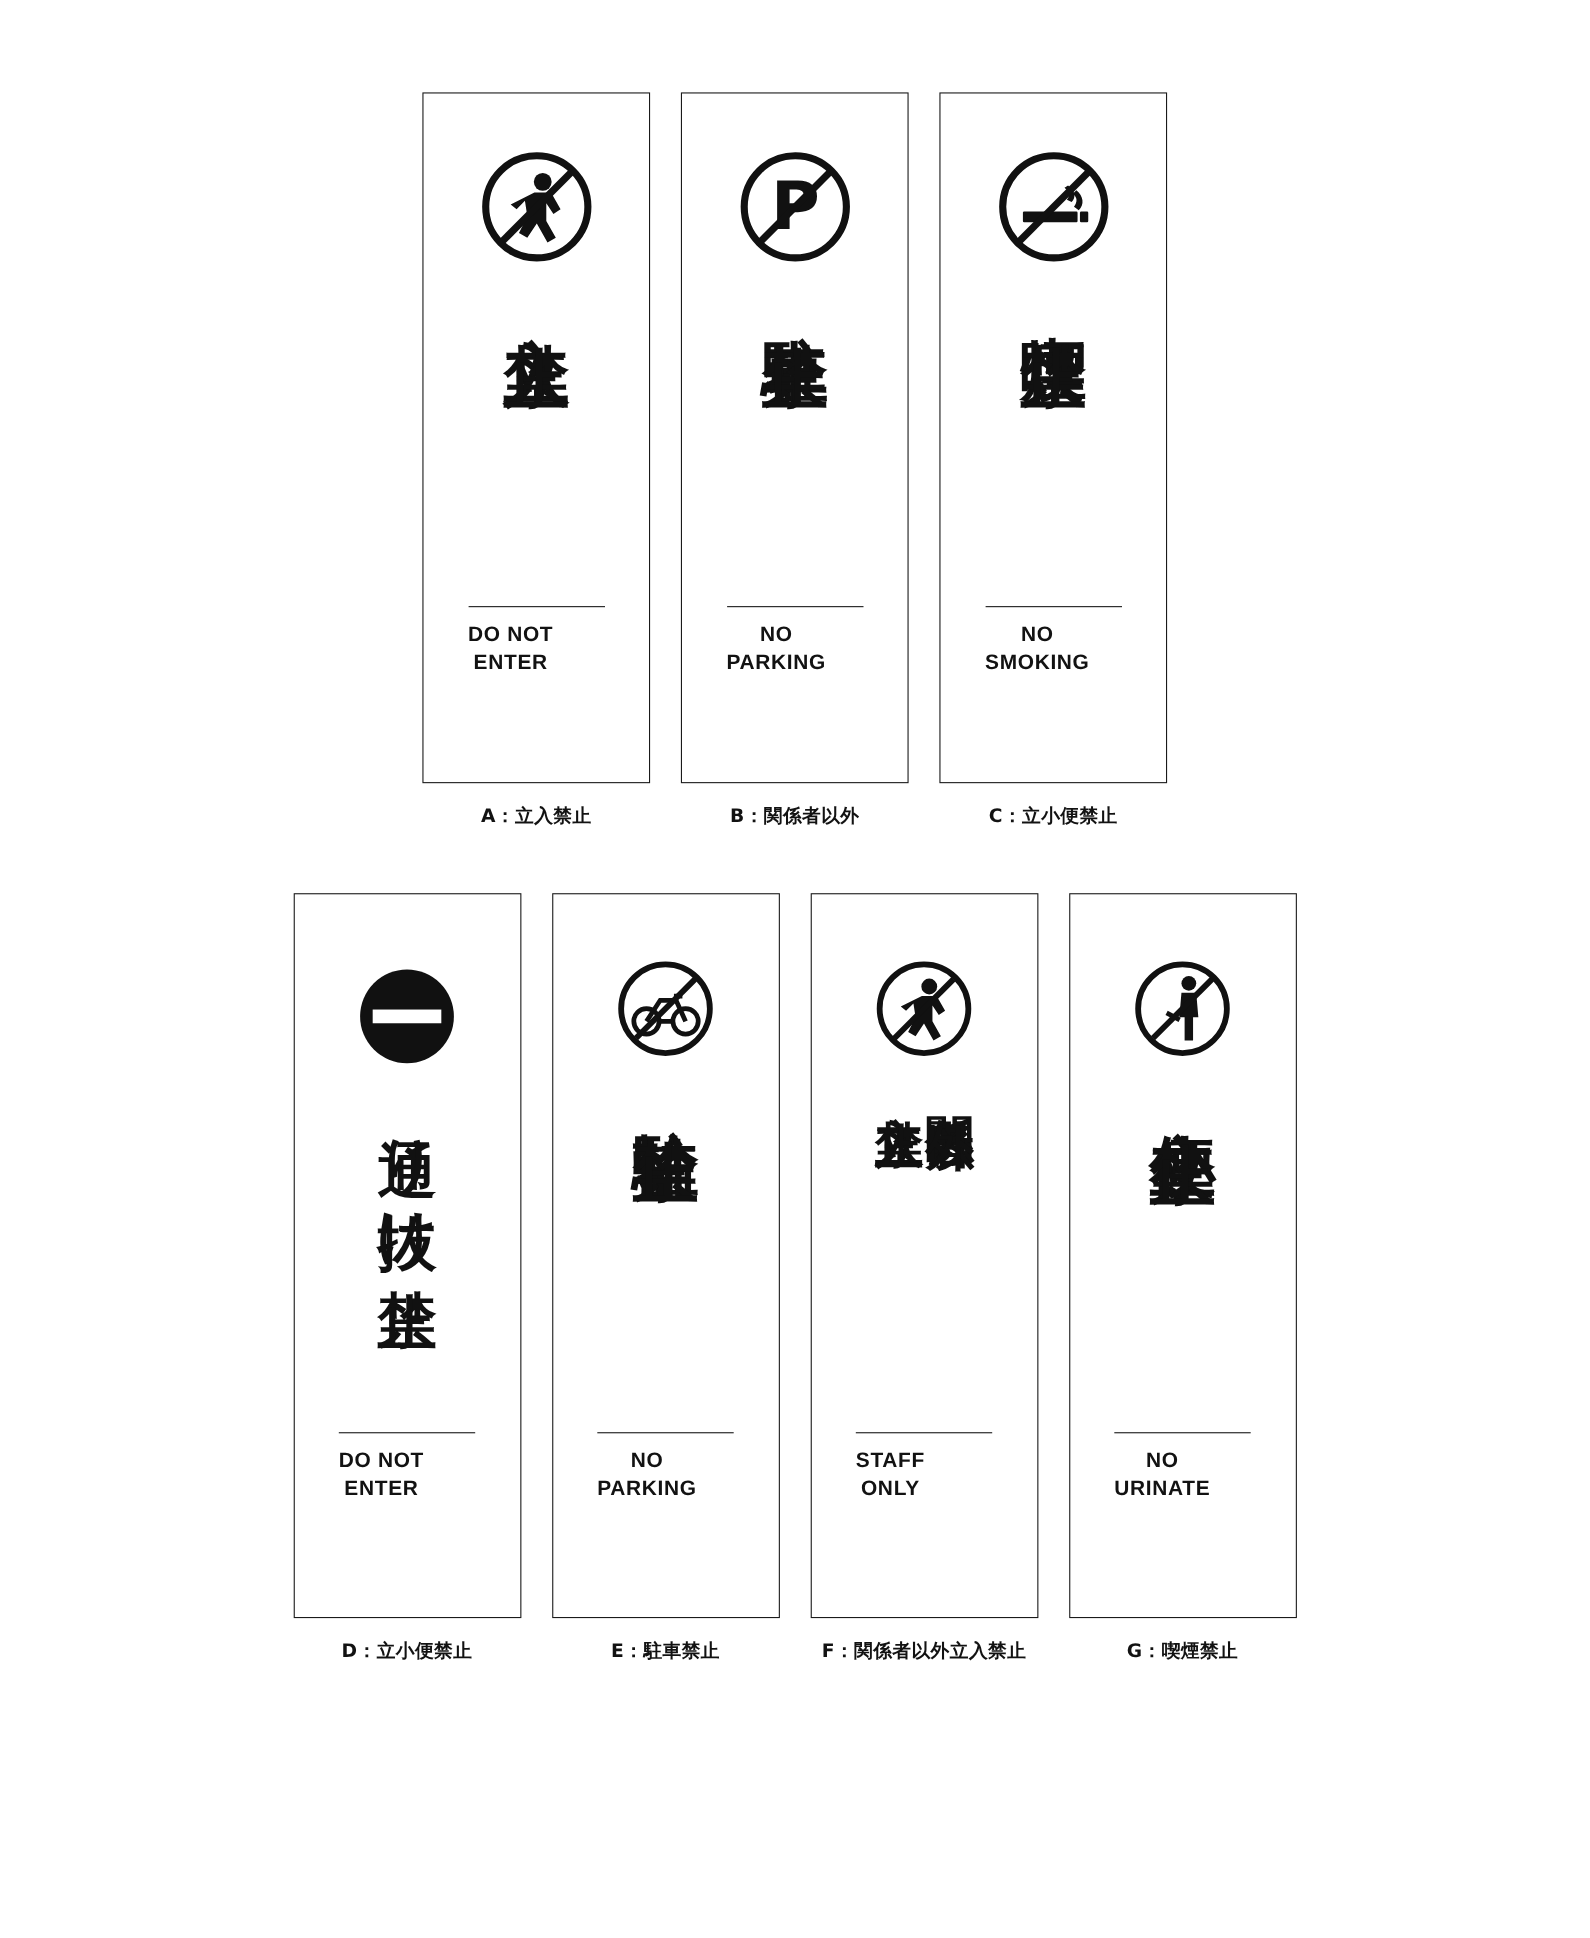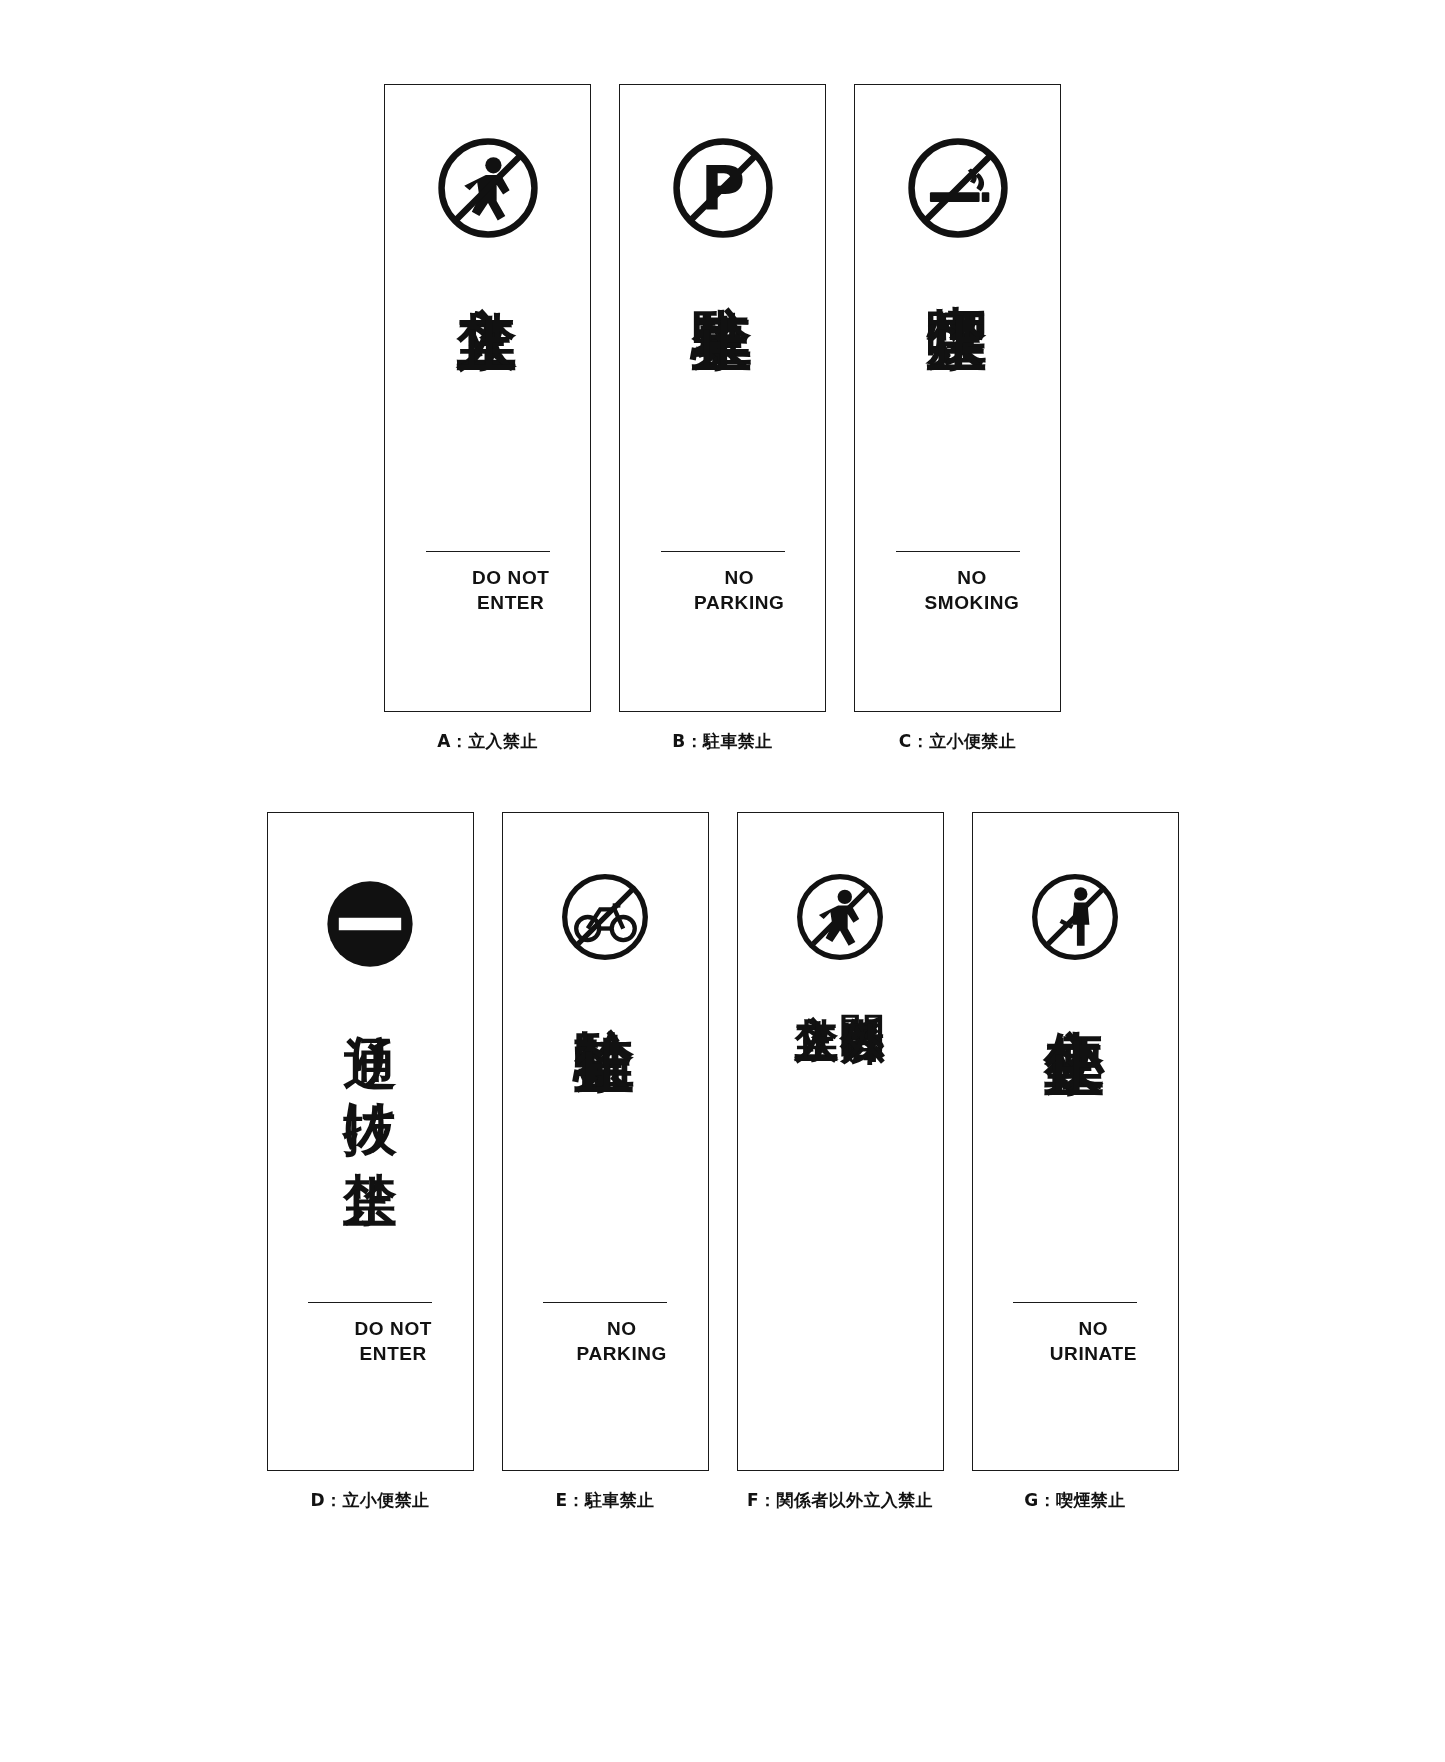--- a/index.html
+++ b/index.html
@@ -129,21 +129,21 @@
     display: flex;
     flex-direction: column;
     align-items: center;
     flex: 1 1 auto;
     width: 100%;
   }
   .stack .spacer { flex: 1 1 auto; }
   .bottom-block {
     display: flex;
     flex-direction: column;
-    align-items: flex-end;
+    align-items: flex-start;
     padding-bottom: 96px;
   }
   .bottom-block.tall { padding-bottom: 104px; }
 </style>
 </head>
 <body>
 
 <div class="sheet">
 
   <div class="row" id="row-1">
@@ -189,21 +189,21 @@
           <div class="spacer"></div>
           <div class="bottom-block">
             <div class="divider"></div>
             <div class="en">
               <span>NO</span>
               <span class="l2">PARKING</span>
             </div>
           </div>
         </div>
       </div>
-      <div class="caption">B：駐車禁止</div>
+      <div class="caption">B：関係者以外</div>
     </div>
 
     <div class="cell">
       <div class="plate sz-a">
         <div class="stack">
           <div class="picto">
             <svg viewBox="0 0 100 100" width="108" height="108" aria-hidden="true">
               <circle cx="50" cy="50" r="43" fill="none" stroke="#111" stroke-width="6"></circle>
               <g fill="#111">
                 <rect x="24" y="54" width="46" height="9" rx="1"></rect>
@@ -293,20 +293,27 @@
               <circle cx="50" cy="50" r="42" fill="none" stroke="#111" stroke-width="5.5"></circle>
               <g fill="#111">
                 <circle cx="55" cy="29" r="7.5"></circle>
                 <path d="M48 38 L62 38 L70 52 L64 56 L58 47 L58 62 L66 76 L59 80 L50 64 L42 76 L35 72 L42 58 L40 45 L33 52 L28 48 Z"></path>
               </g>
               <line x1="22" y1="78" x2="78" y2="22" stroke="#111" stroke-width="5.5"></line>
             </svg>
           </div>
           <div class="jp-vertical two-col"><span>関係者以外</span><br><span>立入禁止</span></div>
           <div class="spacer"></div>
+          <div class="bottom-block tall">
+            <div class="divider"></div>
+            <div class="en">
+              <span>STAFF</span>
+              <span class="l2">ONLY</span>
+            </div>
+          </div>
         </div>
       </div>
       <div class="caption">F：関係者以外立入禁止</div>
     </div>
 
     <div class="cell">
       <div class="plate sz-b">
         <div class="stack">
           <div class="picto small">
             <svg viewBox="0 0 100 100" width="98" height="98" aria-hidden="true">

